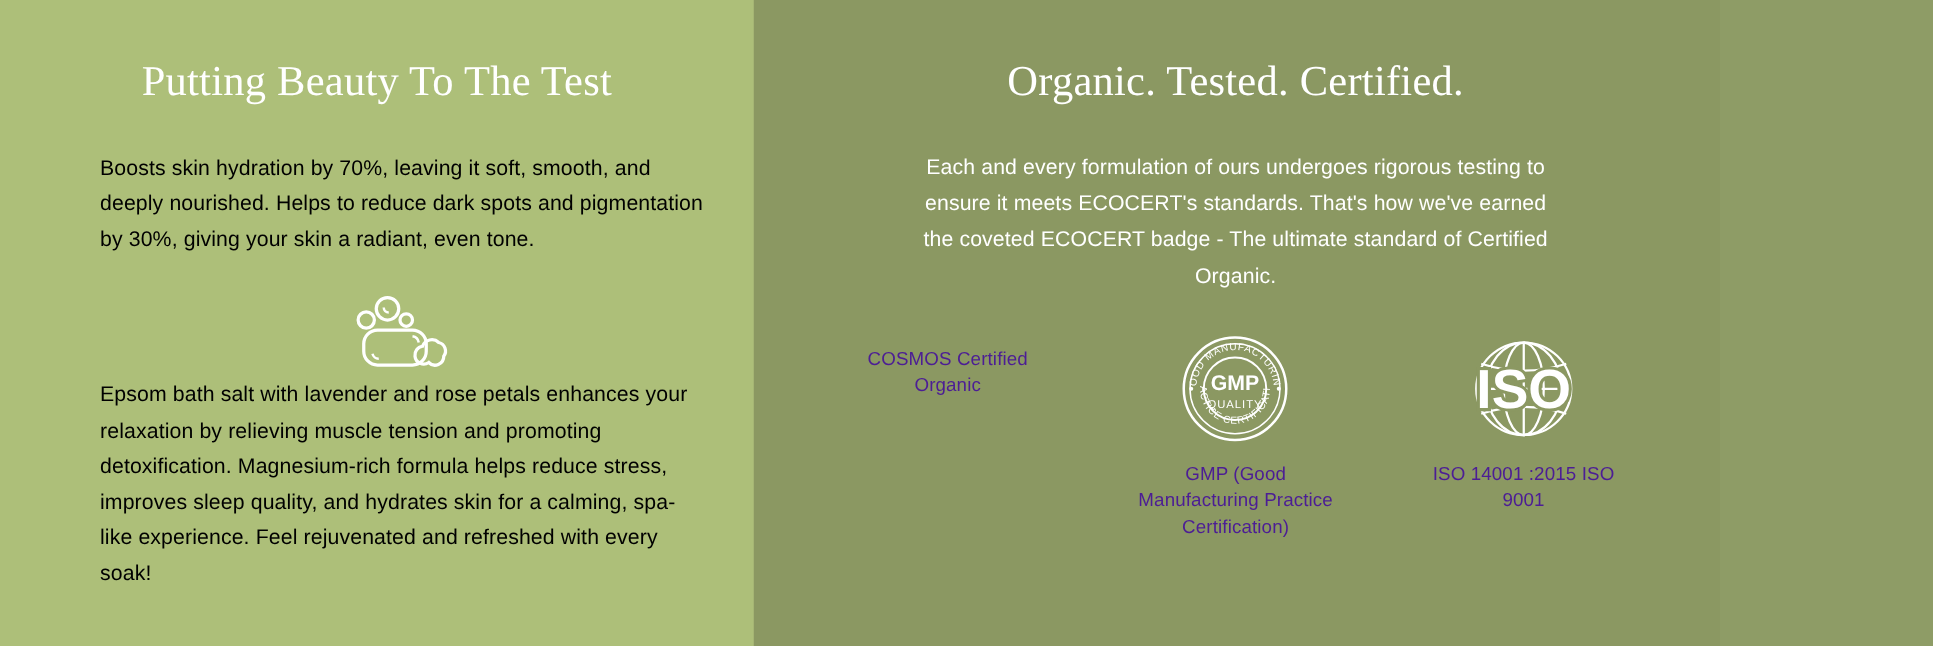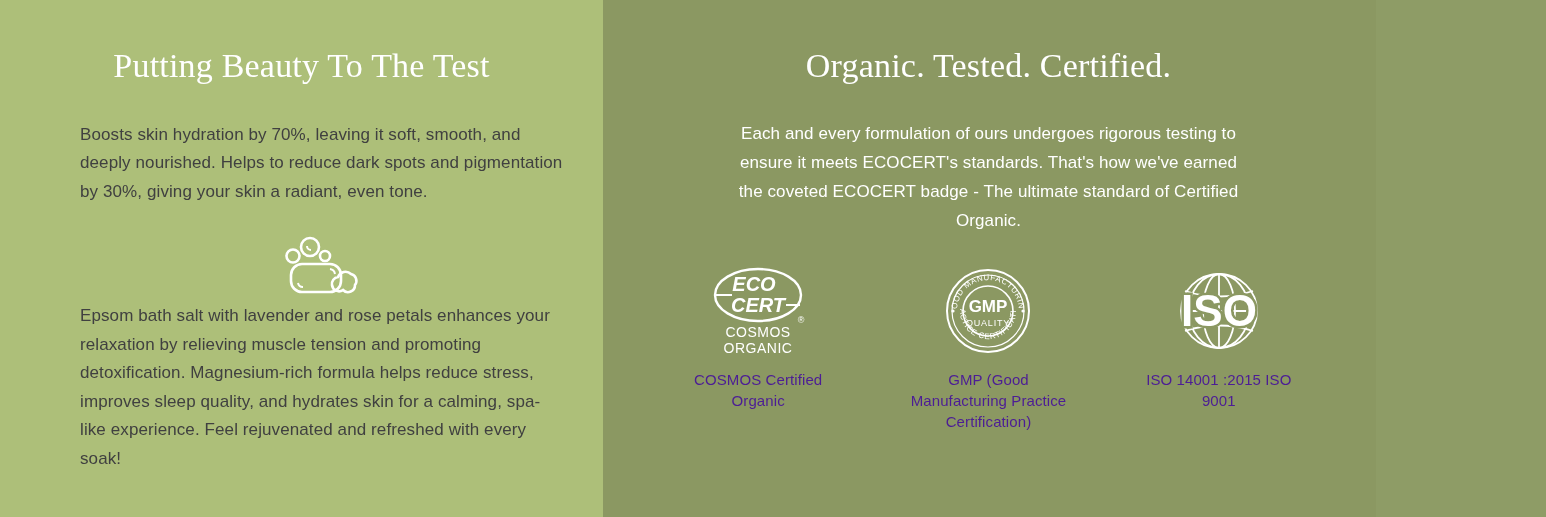--- a/index.html
+++ b/index.html
@@ -56,21 +56,21 @@
     display: flex;
     justify-content: center;
     align-items: flex-start;
     padding-top: 6px;
   }
   .feature-row.row-2 .feature-icon {
     align-items: center;
     padding-top: 0;
   }
   .feature-text {
-    color: #404040;
+    color: #000000;
     font-size: 17px;
     line-height: 28.5px;
     max-width: 560px;
     letter-spacing: 0.1px;
   }
 
   
   .panel-right {
     width: 773px;
     height: 517px;
@@ -159,32 +159,20 @@
     </div>
   </div>
 
   <div class="panel-right">
     <h2 class="title-right">Organic. Tested. Certified.</h2>
     <p class="intro-right">Each and every formulation of ours undergoes rigorous testing to ensure it meets ECOCERT's standards. That's how we've earned the coveted ECOCERT badge - The ultimate standard of Certified Organic.</p>
 
     <div class="badges">
 
       <div class="badge">
-        <div class="badge-art">
-          <svg width="112" height="92" viewBox="0 0 112 92" fill="none">
-            <ellipse cx="56" cy="30" rx="43" ry="26" stroke="#ffffff" stroke-width="2.4" fill="none"></ellipse>
-            <text x="52" y="26" font-family="'Liberation Sans', sans-serif" font-size="20" font-style="italic" font-weight="bold" fill="#ffffff" text-anchor="middle">ECO</text>
-            <text x="56" y="47" font-family="'Liberation Sans', sans-serif" font-size="20" font-style="italic" font-weight="bold" fill="#ffffff" text-anchor="middle">CERT</text>
-            <line x1="13" y1="30" x2="30" y2="30" stroke="#ffffff" stroke-width="2"></line>
-            <line x1="84" y1="40" x2="98" y2="40" stroke="#ffffff" stroke-width="2"></line>
-            <text x="99" y="58" font-family="'Liberation Sans', sans-serif" font-size="9" fill="#ffffff" text-anchor="middle">®</text>
-            <text x="56" y="72" font-family="'Liberation Sans', sans-serif" font-size="14" fill="#ffffff" text-anchor="middle" letter-spacing="0.5">COSMOS</text>
-            <text x="56" y="88" font-family="'Liberation Sans', sans-serif" font-size="14" fill="#ffffff" text-anchor="middle" letter-spacing="0.5">ORGANIC</text>
-          </svg>
-        </div>
         <div class="badge-caption">COSMOS Certified Organic</div>
       </div>
 
       <div class="badge">
         <div class="badge-art">
           <svg width="86" height="86" viewBox="0 0 86 86" fill="none">
             <defs>
               <path id="arcTop" d="M 12 43 A 31 31 0 0 1 74 43"></path>
               <path id="arcBottom" d="M 15 43 A 28 28 0 0 0 71 43"></path>
             </defs>

